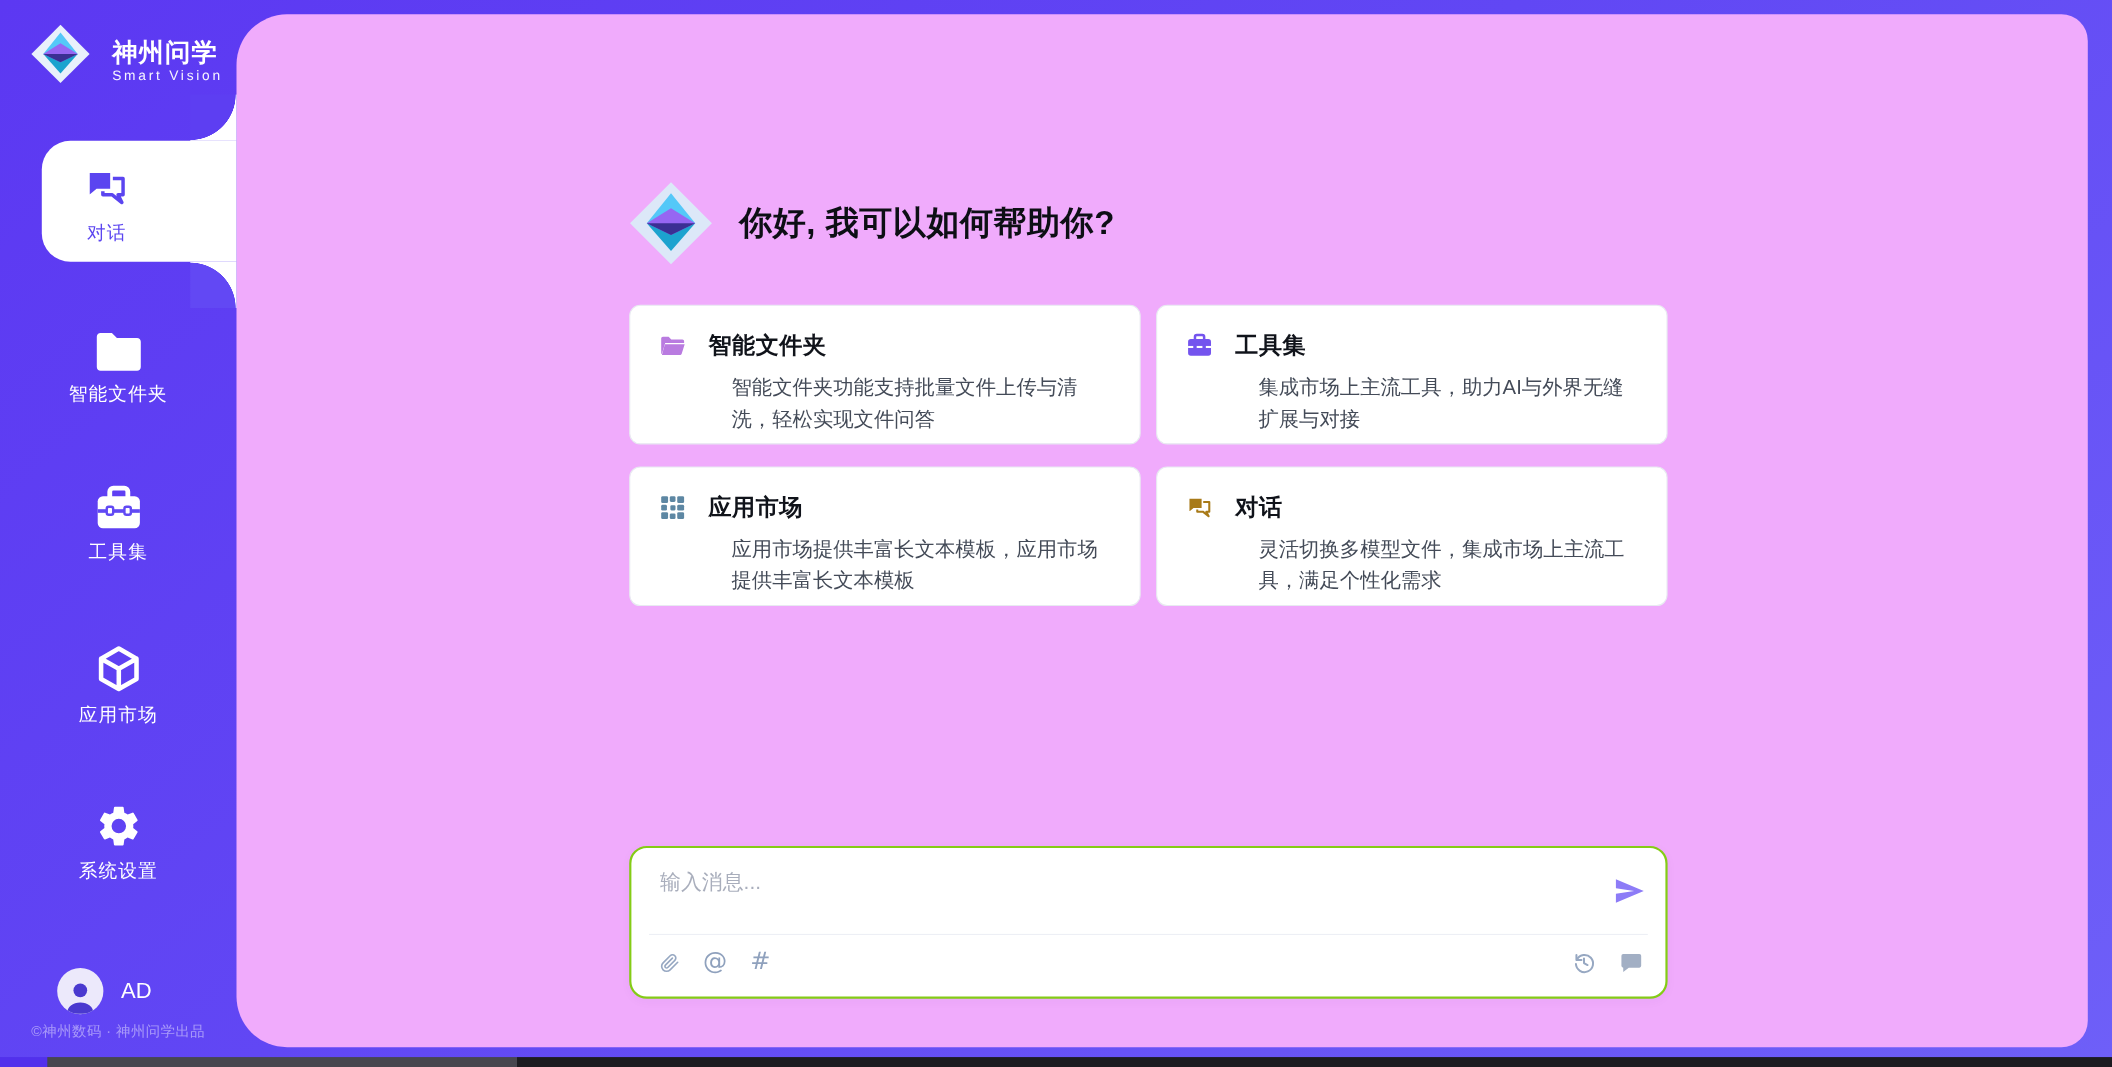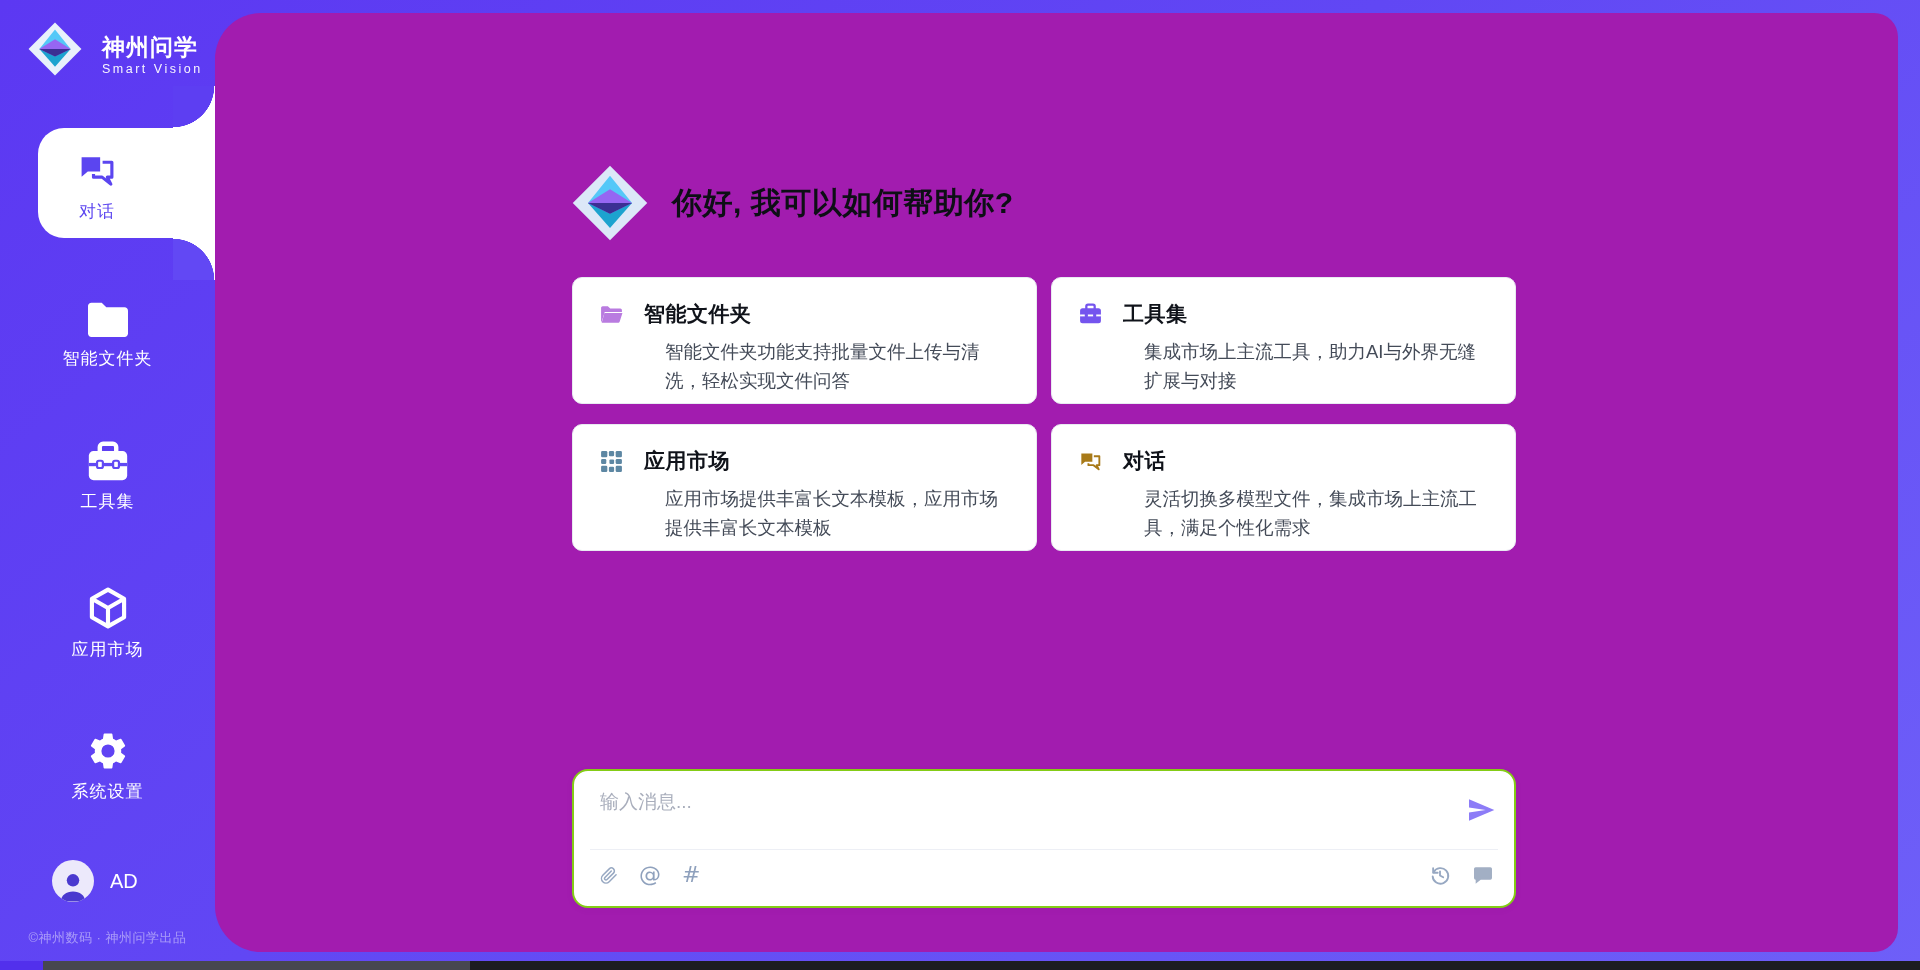--- a/index.html
+++ b/index.html
@@ -27,28 +27,28 @@
 
   
   .nav-tab { position:absolute; left:38px; top:128px; width:177px; height:110px; background:#fff;
              border-radius:26px 0 0 26px; z-index:3; display:flex; flex-direction:column;
              align-items:center; padding:22px 59px 0 0; cursor:pointer; }
   .nav-tab .nav-label { color:#5b45f0; font-size:17px; margin-top:8px; letter-spacing:1px; font-weight:500; }
   .fillet { position:absolute; left:173px; width:42px; height:42px; z-index:3; }
   .fillet.top { top:86px;  background:radial-gradient(circle 42px at 0 0,   #5d3ef2 0 41px,#fff 41.5px); }
   .fillet.bot { top:238px; background:radial-gradient(circle 42px at 0 100%,#6248f4 0 41px,#fff 41.5px); }
 
-  .user-block { position:absolute; left:52px; top:860px; display:flex; align-items:center; gap:16px; cursor:pointer; }
+  .user-block { position:absolute; left:52px; top:880px; display:flex; align-items:center; gap:16px; cursor:pointer; }
   .avatar { width:42px; height:42px; border-radius:50%; background:#ece9fb; display:flex; align-items:flex-end; justify-content:center; overflow:hidden; }
   .user-name { color:#fff; font-size:20px; }
   .copyright { position:absolute; left:0; top:929px; width:215px; text-align:center;
                color:rgba(255,255,255,.45); font-size:13px; letter-spacing:.5px; }
 
   
-  #main-panel { position:absolute; left:215px; top:13px; width:1683px; height:939px; background:#a21caf;
+  #main-panel { position:absolute; left:215px; top:13px; width:1683px; height:939px; background:#f0abfc;
                 border-radius:46px 24px 24px 46px; z-index:1; }
 
   .greeting { position:absolute; left:357px; top:152px; display:flex; align-items:center; gap:24px; }
   .greeting-title { font-size:30px; font-weight:700; color:#0d0f15; letter-spacing:.5px; }
 
   .cards { position:absolute; left:357px; top:264px; width:944px; display:grid;
            grid-template-columns:465px 465px; column-gap:14px; row-gap:20px; }
   .card { height:127px; background:#fff; border:1px solid #e8eaf1; border-radius:10px; padding:22px 26px; cursor:pointer; }
   .card-head { display:flex; align-items:center; gap:20px; }
   .card-title { font-size:21px; font-weight:700; color:#10131a; letter-spacing:.5px; }

